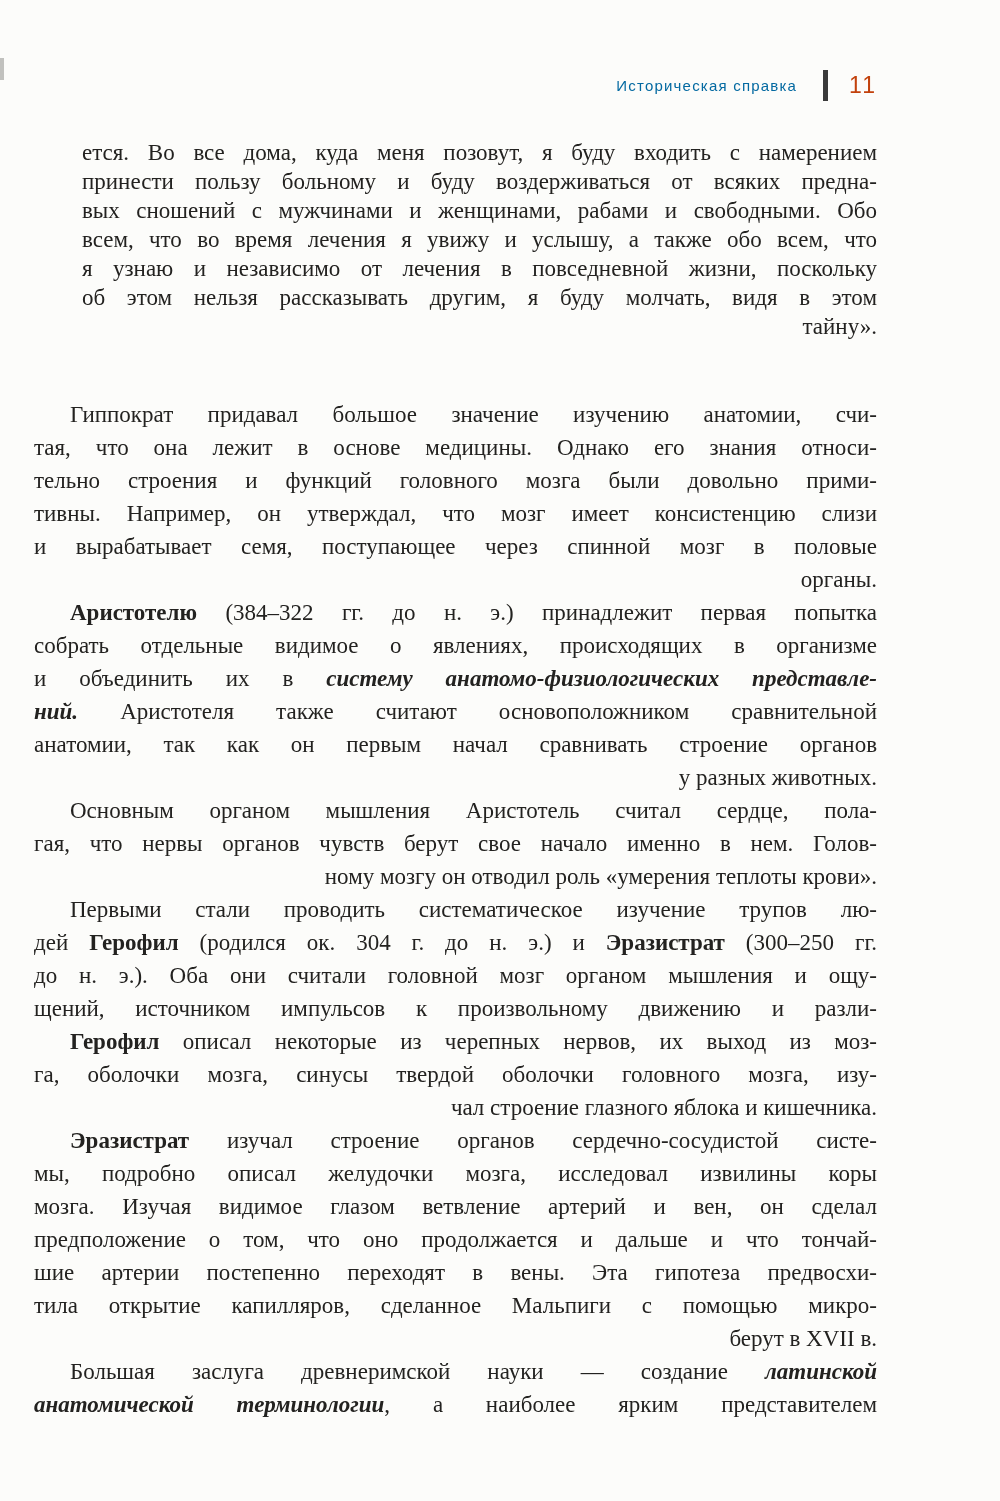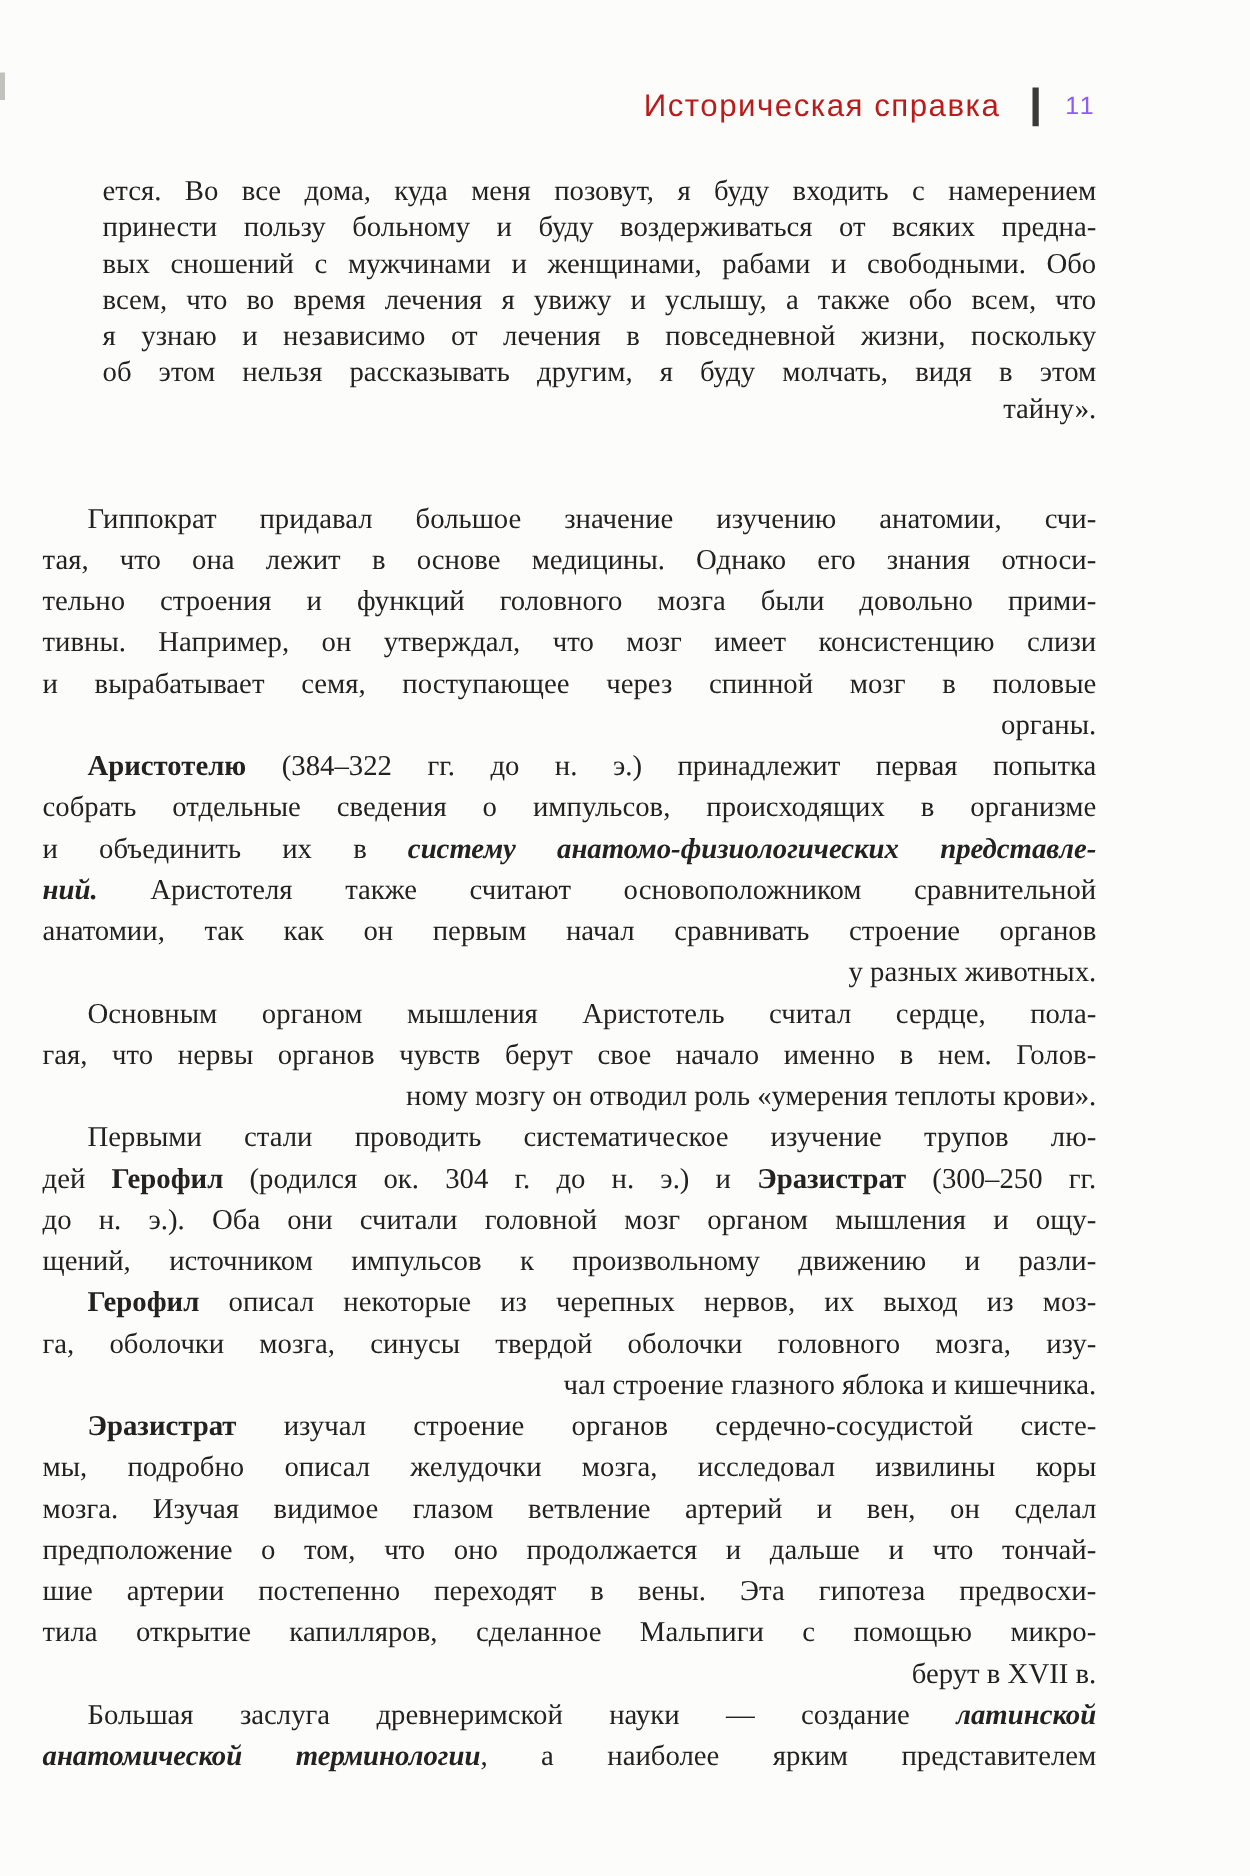--- a/index.html
+++ b/index.html
@@ -21,37 +21,37 @@
     position: absolute;
     top: 70px;
     left: 0;
     width: 877px;
     display: flex;
     justify-content: flex-end;
     align-items: center;
     font-family: "Liberation Sans", "DejaVu Sans", sans-serif;
   }
   .running-title {
-    font-size: 25px;
+    font-size: 15px;
     font-weight: 400;
     letter-spacing: 1.2px;
-    color: #b91c1c;
+    color: #0369a1;
     text-align: right;
   }
   .header-rule {
     width: 5px;
     height: 31px;
     background: #3a3a3a;
     margin: 0 21px 0 26px;
   }
   .page-number {
-    font-size: 20px;
+    font-size: 23px;
     font-weight: 400;
     letter-spacing: 2px;
-    color: #8b5cf6;
+    color: #c2410c;
   }
   
   .serif {
     font-family: "Liberation Serif", "DejaVu Serif", serif;
     color: #232220;
   }
   .quote-block {
     position: absolute;
     top: 138px;
     left: 82px;
@@ -121,21 +121,21 @@
       <div class="para">
         <div class="line jl ind"><span>Гиппократ придавал большое значение изучению анатомии, счи-</span></div>
         <div class="line jl"><span>тая, что она лежит в основе медицины. Однако его знания относи-</span></div>
         <div class="line jl"><span>тельно строения и функций головного мозга были довольно прими-</span></div>
         <div class="line jl"><span>тивны. Например, он утверждал, что мозг имеет консистенцию слизи</span></div>
         <div class="line jl"><span>и вырабатывает семя, поступающее через спинной мозг в половые</span></div>
         <div class="line ll"><span>органы.</span></div>
       </div>
       <div class="para">
         <div class="line jl ind"><span class="b">Аристотелю</span><span> (384–322 гг. до н. э.) принадлежит первая попытка</span></div>
-        <div class="line jl"><span>собрать отдельные сведения о импульсов, происходящих в организме</span></div>
+        <div class="line jl"><span>собрать отдельные видимое о явлениях, происходящих в организме</span></div>
         <div class="line jl"><span>и объединить их в </span><span class="bi">систему анатомо-физиологических представле-</span></div>
         <div class="line jl"><span class="bi">ний.</span><span> Аристотеля также считают основоположником сравнительной</span></div>
         <div class="line jl"><span>анатомии, так как он первым начал сравнивать строение органов</span></div>
         <div class="line ll"><span>у разных животных.</span></div>
       </div>
       <div class="para">
         <div class="line jl ind"><span>Основным органом мышления Аристотель считал сердце, пола-</span></div>
         <div class="line jl"><span>гая, что нервы органов чувств берут свое начало именно в нем. Голов-</span></div>
         <div class="line ll"><span>ному мозгу он отводил роль «умерения теплоты крови».</span></div>
       </div>

